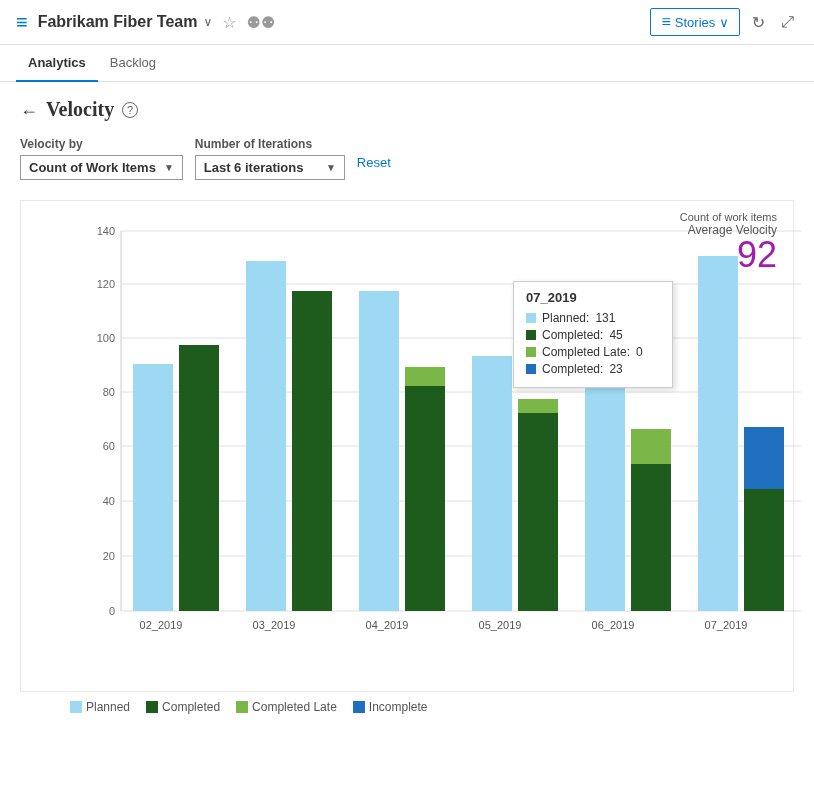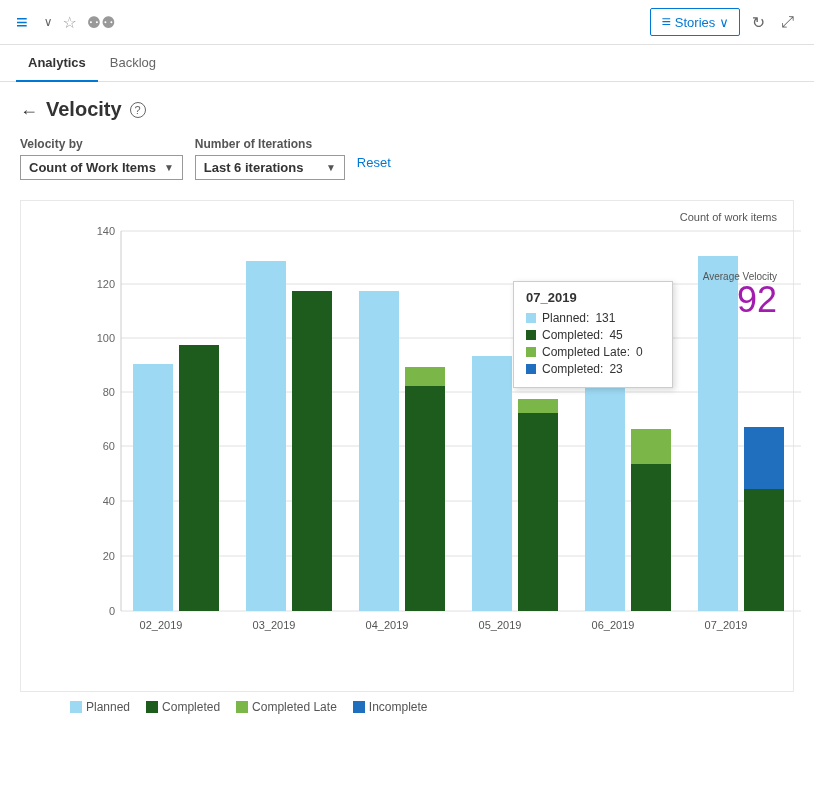--- a/index.html
+++ b/index.html
@@ -21,38 +21,38 @@
     .nav-tabs { display: flex; align-items: center; padding: 0 16px; border-bottom: 1px solid #e0e0e0; }
     .nav-tab { padding: 10px 12px; font-size: 13px; cursor: pointer; color: #666; border-bottom: 2px solid transparent; margin-bottom: -1px; }
     .nav-tab.active { color: #333; font-weight: 600; border-bottom: 2px solid #0078d4; }
 
     
     .page-content { padding: 16px 20px; }
 
     
     .title-row { display: flex; align-items: center; margin-bottom: 16px; }
     .back-btn { background: none; border: none; cursor: pointer; color: #333; font-size: 18px; margin-right: 8px; padding: 0; }
-    .page-title { font-size: 20px; font-weight: 600; color: #333; }
+    .page-title { font-size: 20px; font-weight: 600; color: #333; font-family: Liberation Serif, serif; }
     .help-icon { margin-left: 8px; color: #666; font-size: 14px; cursor: pointer; border: 1px solid #666; border-radius: 50%; width: 16px; height: 16px; display: flex; align-items: center; justify-content: center; font-size: 11px; }
 
     
     .filters-row { display: flex; align-items: flex-end; gap: 12px; margin-bottom: 20px; }
     .filter-group { display: flex; flex-direction: column; gap: 4px; font-weight: bold; }
     .filter-label { font-size: 12px; color: #555; }
     .filter-select { display: flex; align-items: center; border: 1px solid #999; padding: 4px 8px; cursor: pointer; background: #fff; min-width: 150px; justify-content: space-between; font-size: 13px; }
     .filter-select-chevron { margin-left: 8px; color: #555; font-size: 10px; }
     .reset-btn { background: none; border: none; color: #0078d4; cursor: pointer; font-size: 13px; padding: 4px 0; margin-bottom: 6px; }
 
     
     .chart-container { position: relative; background: #fff; padding: 10px 0 40px 50px; border: 1px solid #e8e8e8; }
 
     
     .velocity-summary { position: absolute; top: 10px; right: 16px; text-align: right; }
     .velocity-label-text { font-size: 11px; color: #555; display: block; }
-    .velocity-avg-label { font-size: 10px; color: #555; display: block; margin-top: 48px; }
+    .velocity-avg-label { font-size: 12px; color: #555; display: block; }
     .velocity-number { font-size: 36px; font-weight: 400; color: #a21caf; line-height: 1; }
 
     
     .chart-svg { display: block; width: 750px; height: 440px; }
 
     
     .legend { display: flex; align-items: center; gap: 16px; padding: 8px 0 0 50px; }
     .legend-item { display: flex; align-items: center; gap: 4px; font-size: 12px; color: #555; }
     .legend-swatch { width: 12px; height: 12px; display: inline-block; }
 
@@ -60,20 +60,21 @@
     .tooltip-box { position: absolute; background: #fff; border: 1px solid #ccc; padding: 8px 12px; font-size: 12px; box-shadow: 2px 2px 6px rgba(0,0,0,0.15); top: 80px; right: 120px; min-width: 160px; }
     .tooltip-title { font-weight: 600; margin-bottom: 6px; font-size: 13px; }
     .tooltip-row { display: flex; align-items: center; gap: 6px; margin-bottom: 3px; }
     .tooltip-swatch { width: 10px; height: 10px; display: inline-block; }
   </style>
 </head>
 <body>
 
 <div class="header">
   <span class="header-icon">≡</span>
+  <span class="header-title">Fabrikam Fiber Team</span>
   <span class="header-chevron">∨</span>
   <span class="header-star">☆</span>
   <span class="header-team-icon">⚉⚉</span>
   <div class="header-right">
     <div class="stories-btn">
       <span class="stories-icon">≡</span>
       <span>Stories</span>
       <span>∨</span>
     </div>
     <button class="header-action-btn">↻</button>

